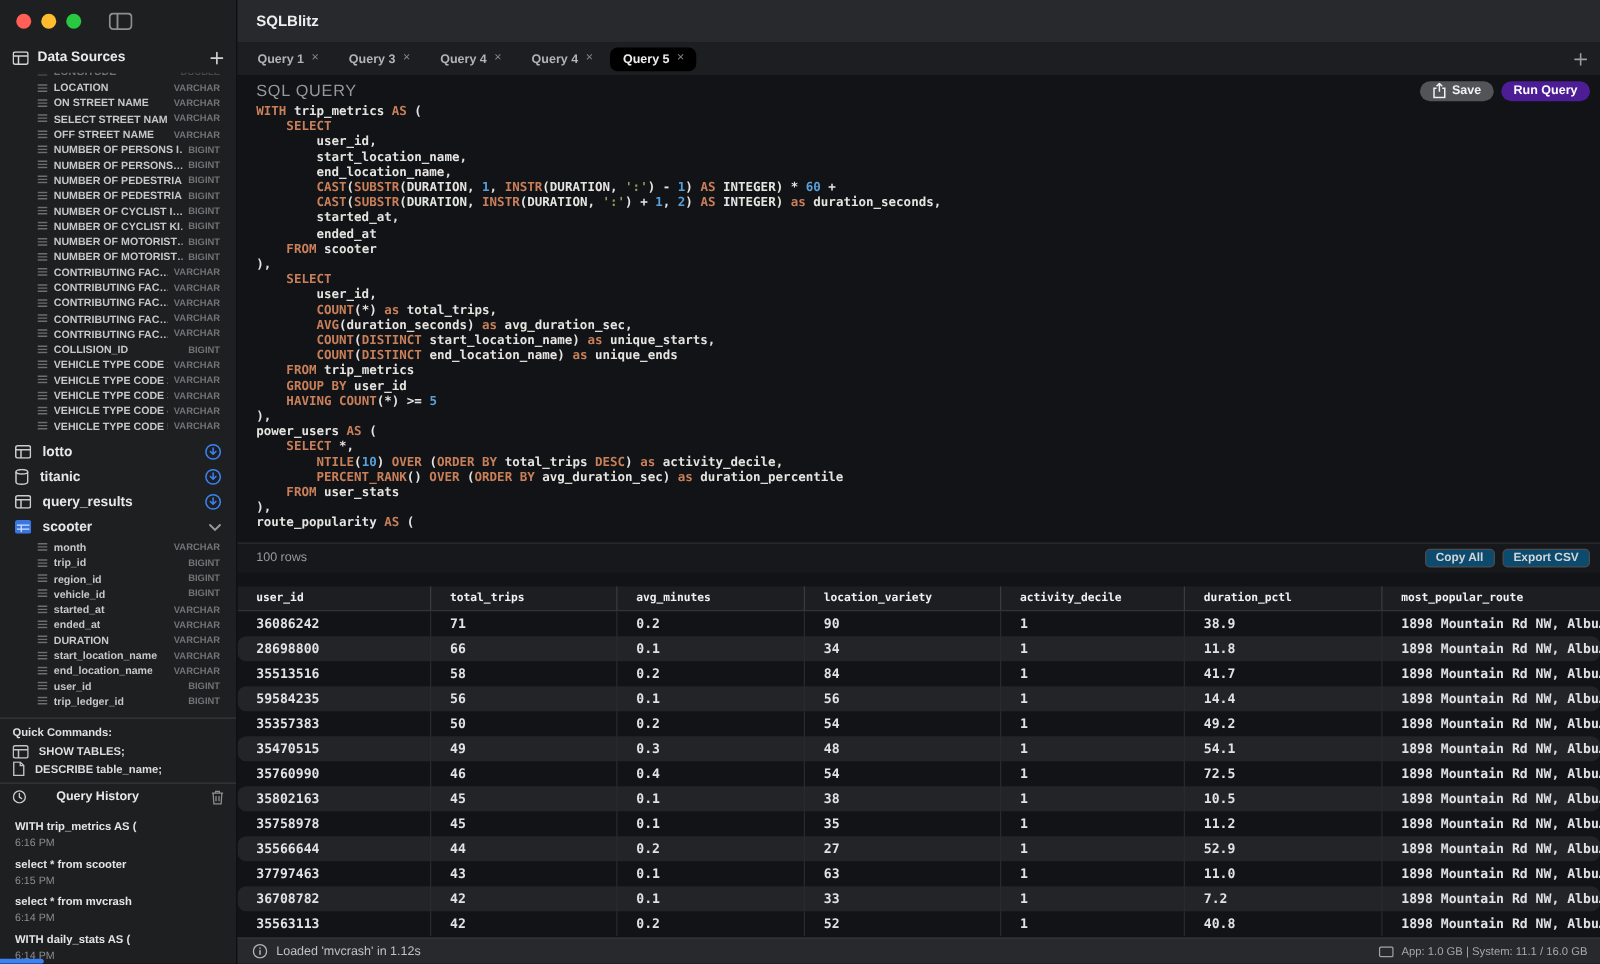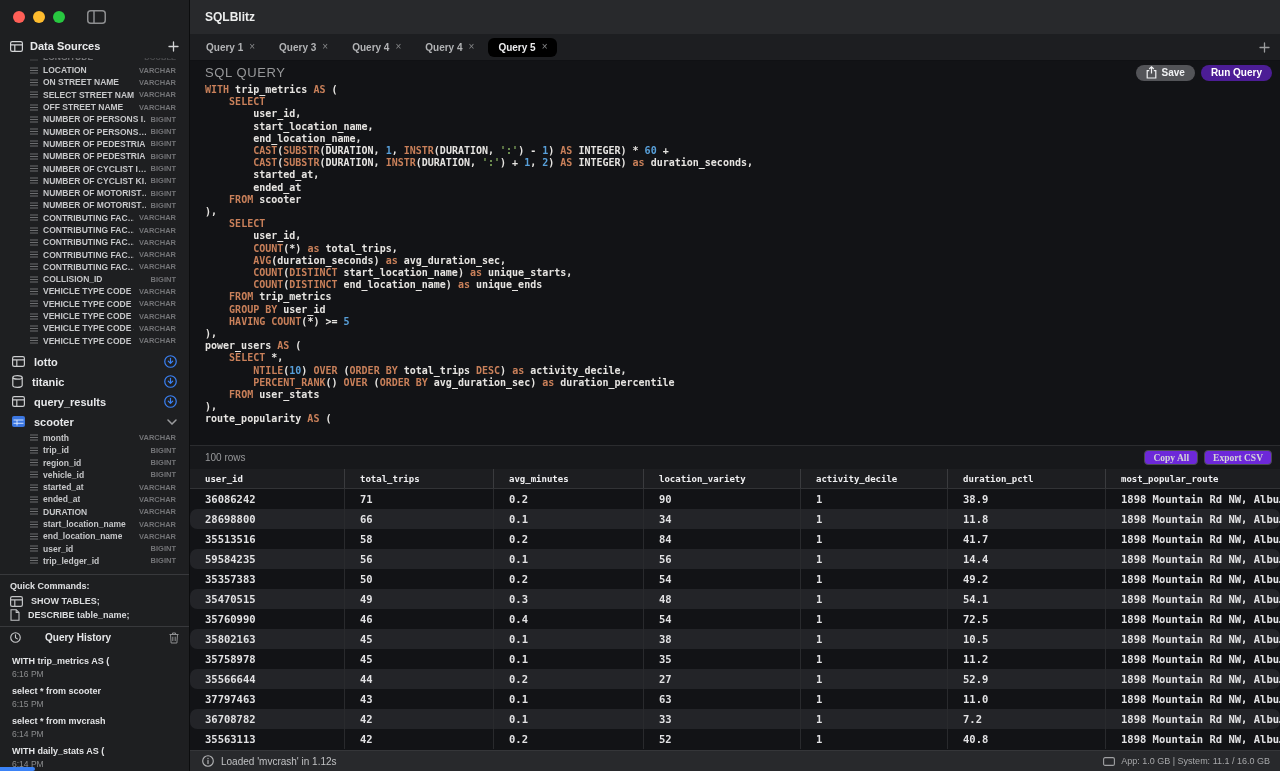--- a/index.html
+++ b/index.html
@@ -69,26 +69,26 @@
   .btn-run{background:#4c1d95;color:#fff}
 
   .code{position:absolute;left:0;top:84px;right:0;height:361px;padding-left:15px;
     overflow:hidden;background:#121316}
   .code-line{font-family:"DejaVu Sans Mono",monospace;font-size:10px;font-weight:bold;
     line-height:12.2px;white-space:pre;color:#e6e4e1}
   .tok-k{color:#c9805a}
   .tok-n{color:#58a0da}
   .tok-s{color:#7fa55c}
 
-  .results-toolbar{position:absolute;left:0;top:445px;right:0;height:24px;background:#17181b;
+  .results-toolbar{position:absolute;left:0;top:434px;right:0;height:24px;background:#17181b;
     border-top:1px solid #2b2c2f;display:flex;align-items:center;padding:0 8px 0 15px}
   .rowcount{font-size:10px;color:#98999b}
   .rt-btns{margin-left:auto;display:flex;gap:6px}
-  .btn-sm{height:15px;padding:0 8px;border-radius:4px;background:#6d28d9;border:1px solid #4a4b4e;
-    color:#d3d4d6;font-family:Liberation Serif, serif;font-size:9.5px;font-weight:bold;cursor:default}
+  .btn-sm{height:15px;padding:0 8px;border-radius:4px;background:#0c4a6e;border:1px solid #4a4b4e;
+    color:#d3d4d6;font-family:Liberation Sans, sans-serif;font-size:9.5px;font-weight:bold;cursor:default}
 
   .rtable{position:absolute;left:0;top:469px;right:0;height:281px;overflow:hidden}
   .rhead{display:flex;height:20px;align-items:center;background:#1d1e21;border-bottom:1px solid #323336}
   .rhead .cell{font-family:"DejaVu Sans Mono",monospace;font-size:9px;font-weight:bold;color:#f0f0f2;
     height:100%;display:flex;align-items:center;padding-left:15px}
   .rhead .cell:not(:last-child){border-right:1px solid #3a3b3e}
   .rrow{display:flex;height:20px;align-items:center}
   .rrow.alt{background:#232428;border-radius:7px}
   .rrow .cell{font-family:"DejaVu Sans Mono",monospace;font-size:10.5px;font-weight:bold;color:#e2e2e4;
     height:100%;display:flex;align-items:center;padding-left:15px;white-space:nowrap;overflow:hidden}

